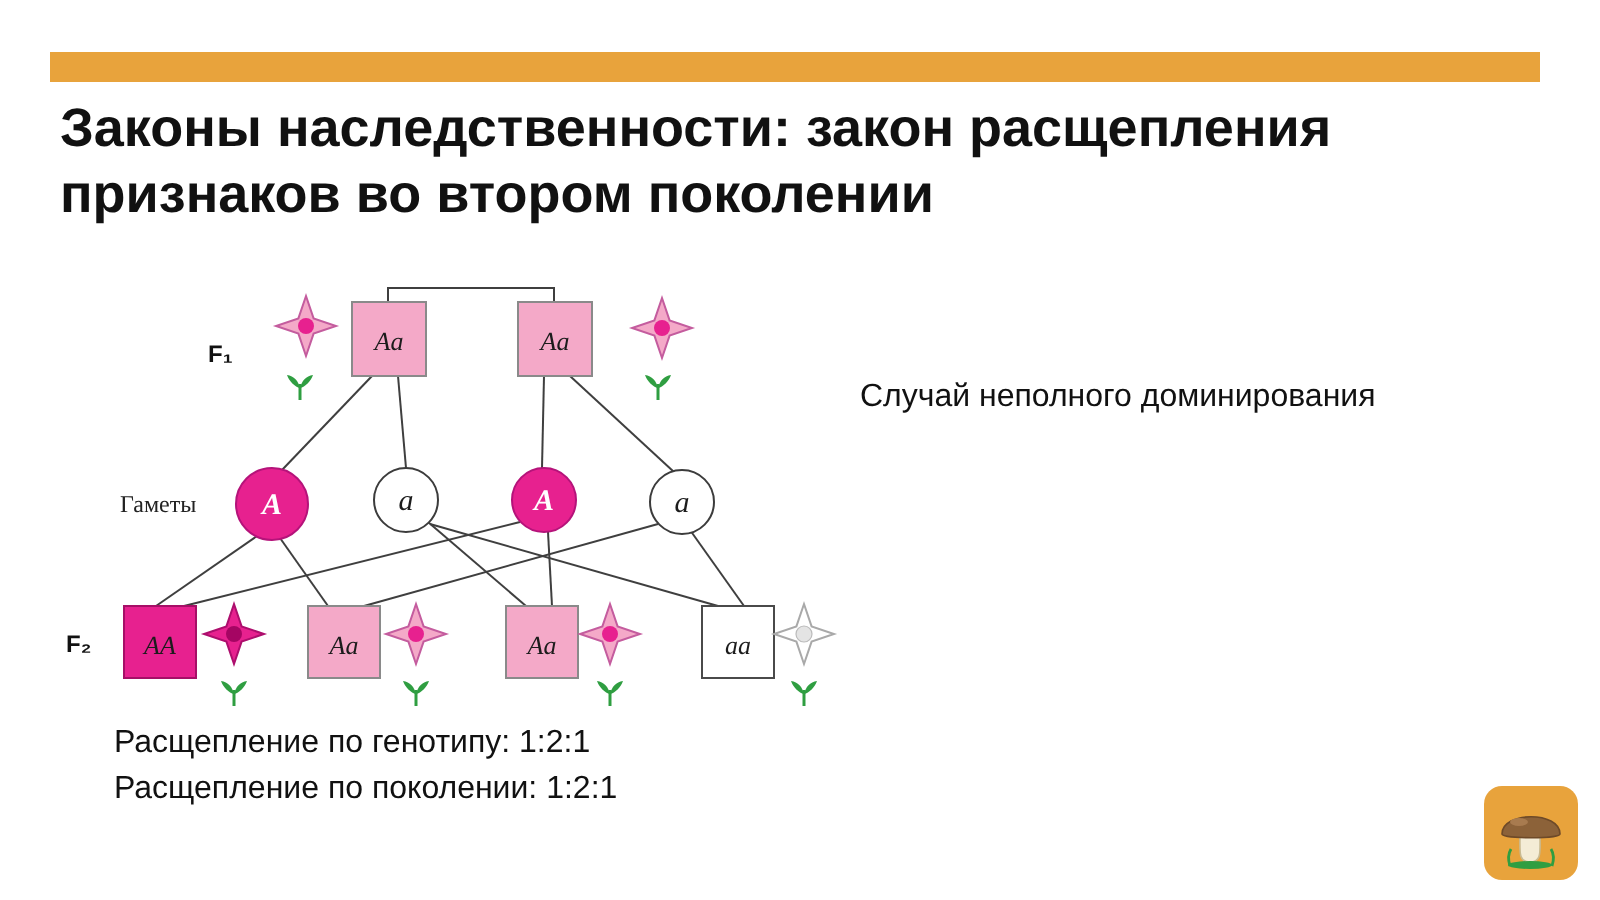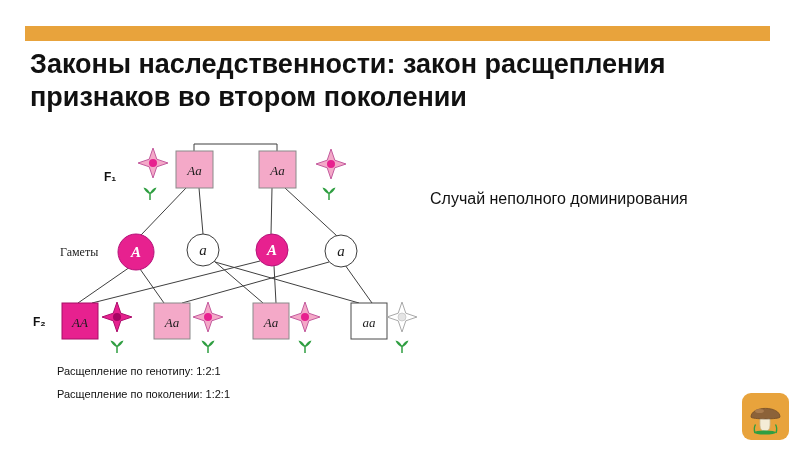--- a/index.html
+++ b/index.html
@@ -13,21 +13,21 @@
   }
   .title{
     position:absolute;left:30px;top:48px;width:730px;margin:0;
     font-size:27px;line-height:1.22;font-weight:bold;color:#111;
   }
   .annotation{
     position:absolute;left:430px;top:170px;width:340px;
     font-size:16px;color:#111;margin-top:20px;
   }
   .ratios{
-    position:absolute;left:57px;top:360px;font-size:11px;line-height:23px;color:#111;
+    position:absolute;left:57px;top:360px;font-size:16px;line-height:23px;color:#111;
   }
   .diagram{position:absolute;left:0;top:130px;width:470px;height:230px;}
 
   .lines line,.lines path{stroke:#3f3f3f;stroke-width:1;fill:none;}
   .sq{stroke-width:1;}
   .sq-pink{fill:var(--pink);stroke:#8a8a8a;}
   .sq-magenta{fill:var(--magenta);stroke:#a60f67;}
   .sq-white{fill:#ffffff;stroke:#4a4a4a;}
   .circ-A{fill:var(--magenta);stroke:#b5137a;stroke-width:1;}
   .circ-a{fill:#ffffff;stroke:#3c3c3c;stroke-width:1;}

